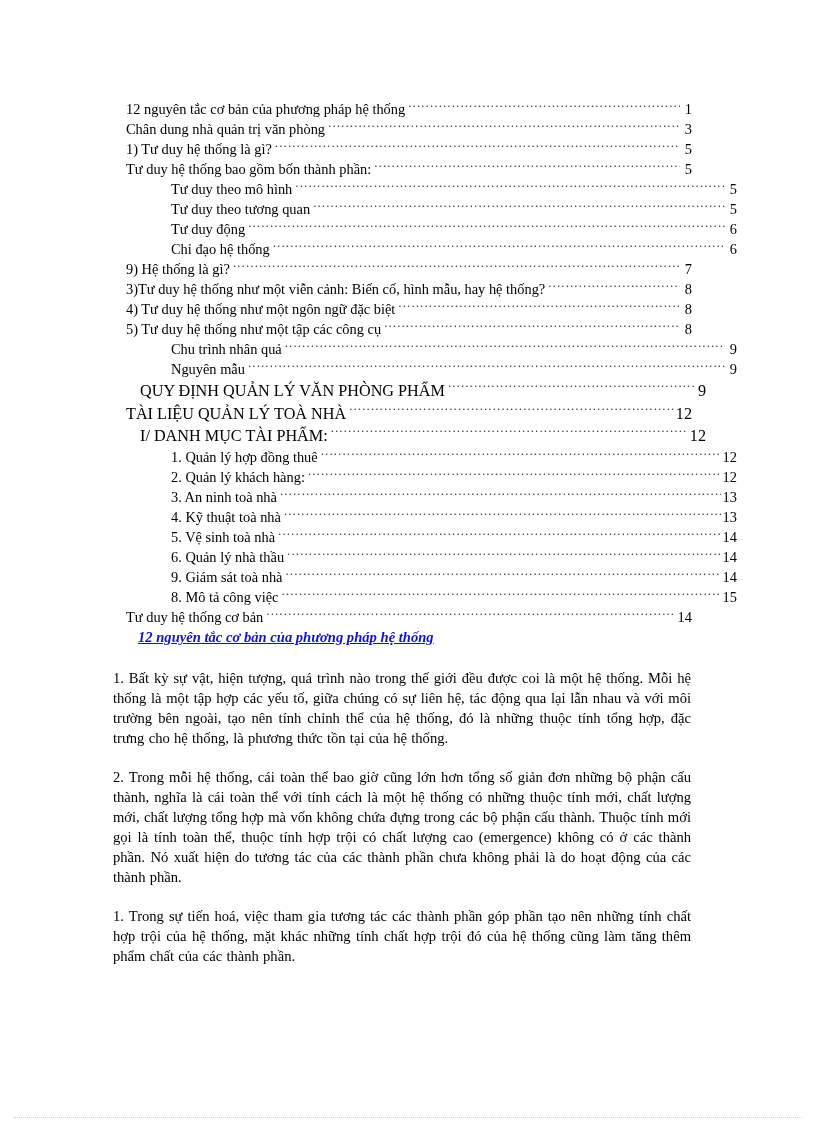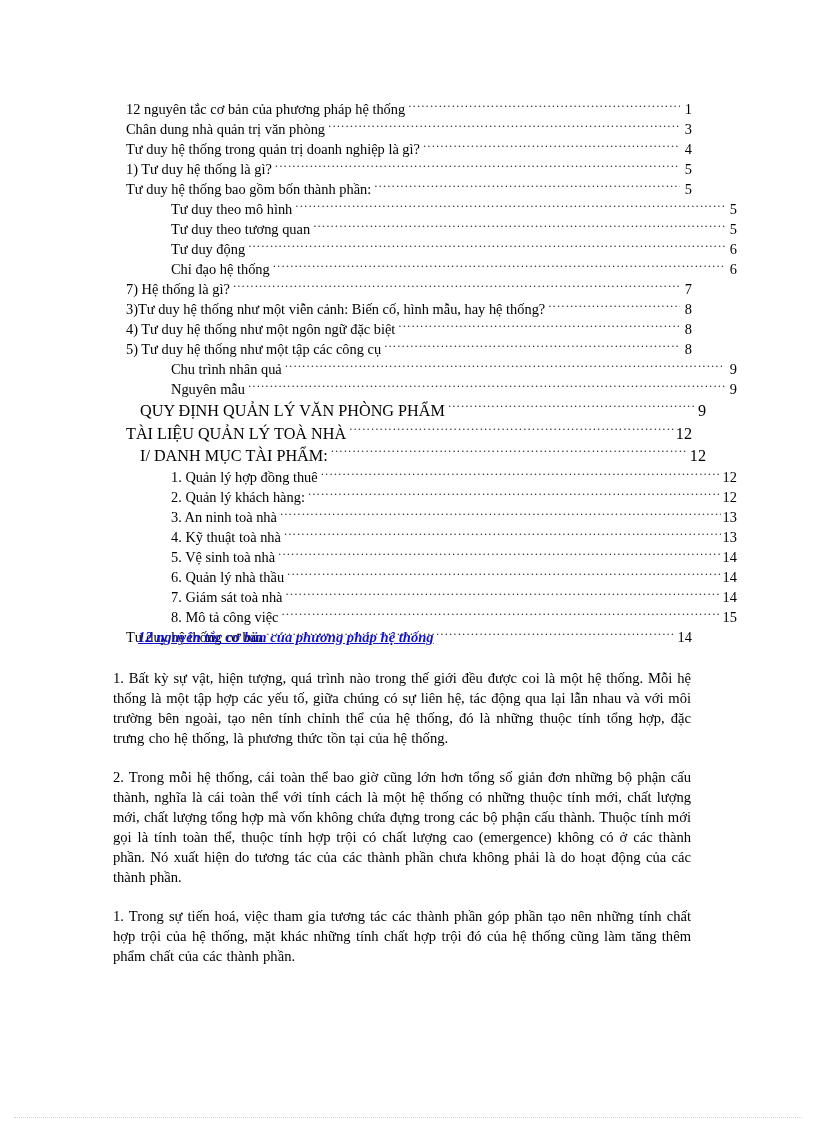--- a/index.html
+++ b/index.html
@@ -130,25 +130,20 @@
         <span class="lbl">12 nguyên  tắc cơ bản của phương pháp hệ thống</span>
         <span class="leader"></span>
         <span class="pg">1</span>
       </div>
       <div class="toc-row lvl0">
         <span class="lbl">Chân dung nhà quản trị văn phòng</span>
         <span class="leader"></span>
         <span class="pg">3</span>
       </div>
       <div class="toc-row lvl0">
-        <span class="lbl">Tư duy hệ thống trong quản trị doanh nghiệp  là gì?</span>
-        <span class="leader"></span>
-        <span class="pg">4</span>
-      </div>
-      <div class="toc-row lvl0">
         <span class="lbl">1) Tư duy hệ thống là gì?</span>
         <span class="leader"></span>
         <span class="pg">5</span>
       </div>
       <div class="toc-row lvl0">
         <span class="lbl">Tư duy hệ thống bao gồm bốn thành phần:</span>
         <span class="leader"></span>
         <span class="pg">5</span>
       </div>
       <div class="toc-row lvl2">
@@ -165,21 +160,21 @@
         <span class="lbl">Tư duy động</span>
         <span class="leader"></span>
         <span class="pg">6</span>
       </div>
       <div class="toc-row lvl2">
         <span class="lbl">Chỉ đạo hệ thống</span>
         <span class="leader"></span>
         <span class="pg">6</span>
       </div>
       <div class="toc-row lvl0">
-        <span class="lbl">7) Hệ thống là gì?</span>
+        <span class="lbl">9) Hệ thống là gì?</span>
         <span class="leader"></span>
         <span class="pg">7</span>
       </div>
       <div class="toc-row lvl0">
         <span class="lbl">3)Tư duy hệ thống như một viễn  cảnh: Biến  cố, hình  mẫu, hay hệ thống?</span>
         <span class="leader"></span>
         <span class="pg">8</span>
       </div>
       <div class="toc-row lvl0">
         <span class="lbl">4) Tư duy hệ thống như một ngôn  ngữ  đặc biệt</span>
@@ -240,21 +235,21 @@
         <span class="lbl">5. Vệ sinh  toà nhà</span>
         <span class="leader"></span>
         <span class="pg">14</span>
       </div>
       <div class="toc-row lvl2">
         <span class="lbl">6. Quản lý nhà thầu</span>
         <span class="leader"></span>
         <span class="pg">14</span>
       </div>
       <div class="toc-row lvl2">
-        <span class="lbl">7. Giám  sát toà nhà</span>
+        <span class="lbl">9. Giám  sát toà nhà</span>
         <span class="leader"></span>
         <span class="pg">14</span>
       </div>
       <div class="toc-row lvl2">
         <span class="lbl">8. Mô tả công việc</span>
         <span class="leader"></span>
         <span class="pg">15</span>
       </div>
       <div class="toc-row lvl1">
         <span class="lbl">Tư duy hệ thống  cơ bản</span>

